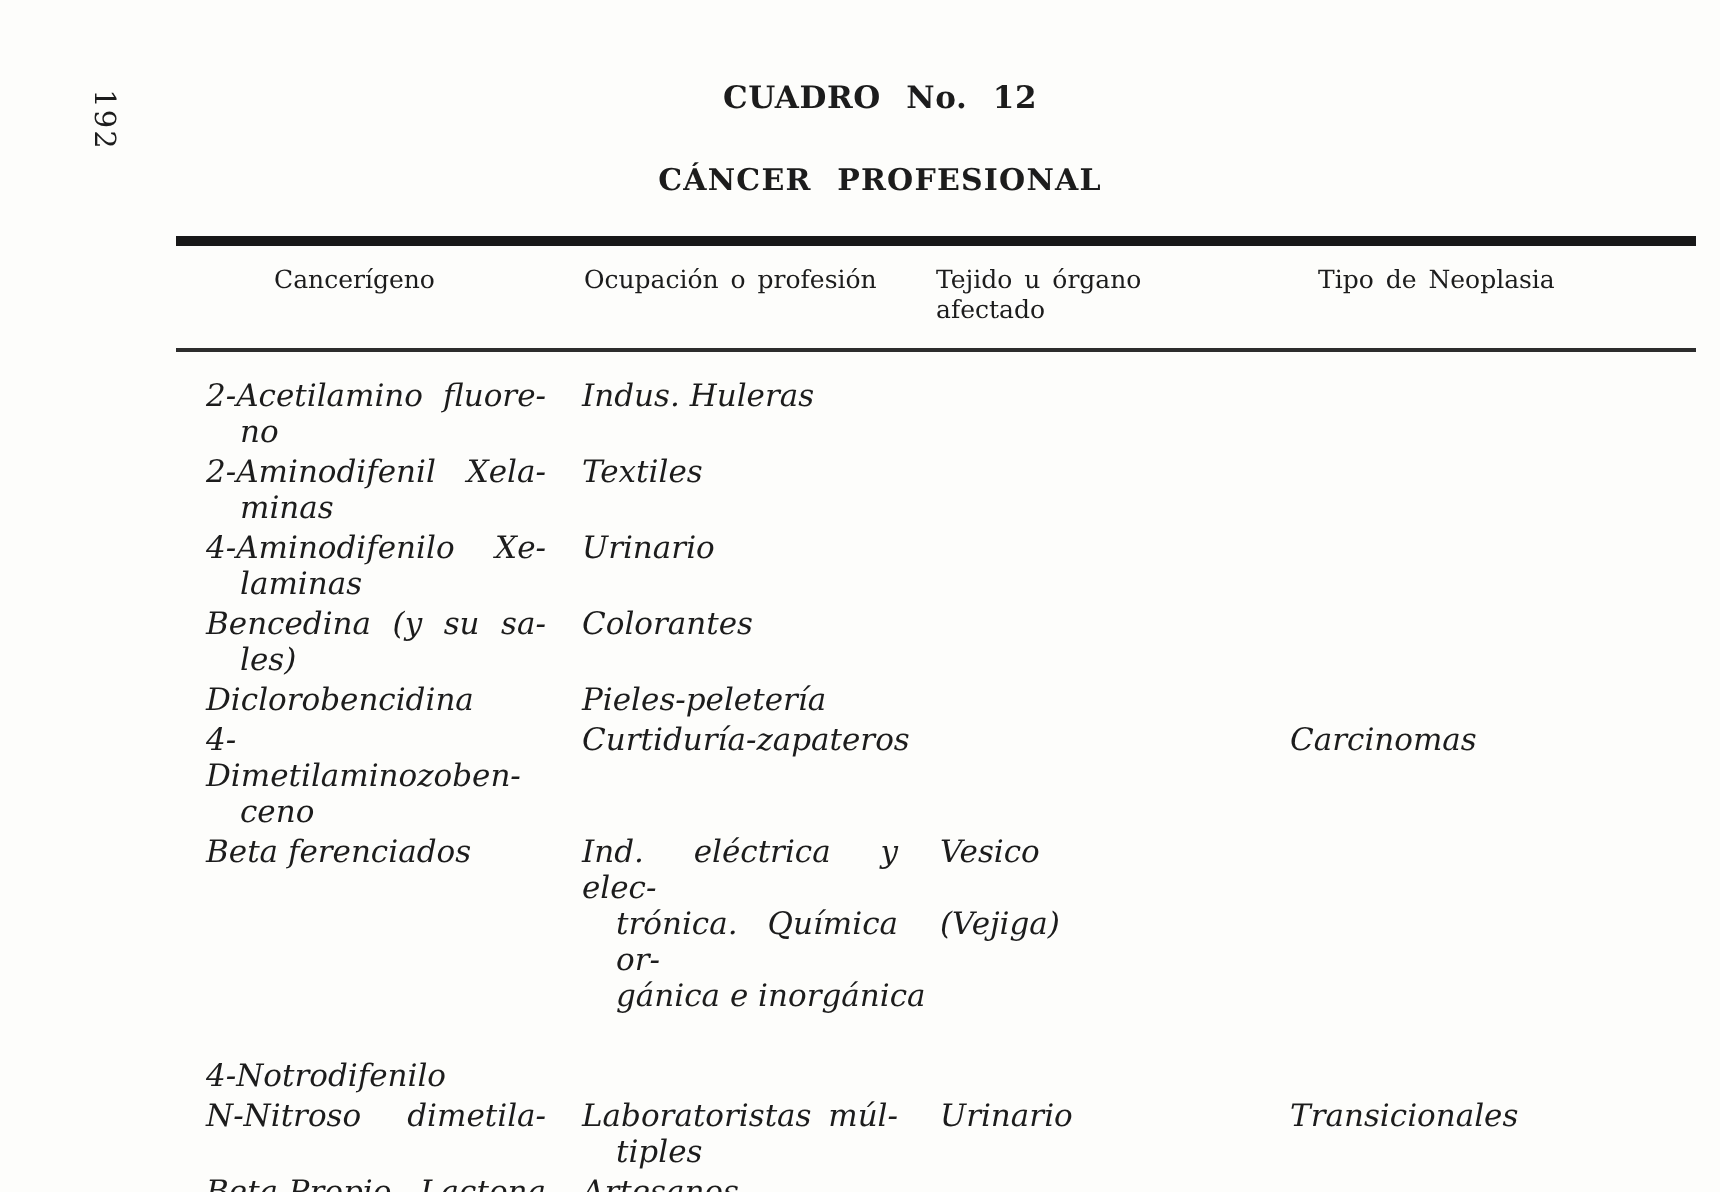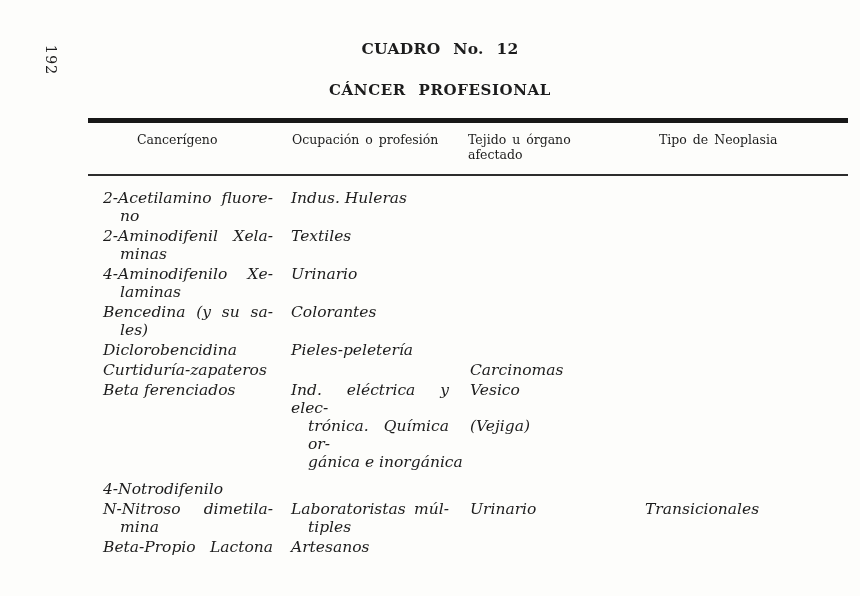--- a/index.html
+++ b/index.html
@@ -31,21 +31,21 @@
   .hdr2 { left:292px; }
   .hdr3 { left:468px; width:148px; text-align:left; }
   .hdr4 { left:659px; }
   .tbody { position:absolute; left:88px; top:189px; width:760px; }
   .row {
     display:grid;
     grid-template-columns:188px 179px 175px 1fr;
     padding-left:15px;
     margin-bottom:2px;
   }
-  .row:nth-child(8) { margin-top:9px; }   
+  .row:nth-child(8) { margin-top:22px; }   
   .ln { line-height:18px; font-size:15.5px; white-space:nowrap;font-style:italic; }
   .c1 .ln { width:170px; }
   .c2 .ln { width:158px; }
   .c3 .ln { width:130px; }
   .c4 .ln { width:170px; }
   .ln.fill { text-align:justify; text-align-last:justify; white-space:normal; }
   .c1 .ln + .ln { padding-left:17px; width:153px; }
   .c2 .ln + .ln { padding-left:17px; width:141px; }
   .c4 .ln + .ln { padding-left:17px; width:153px; }
   .c3 .ln + .ln { padding-left:0; }
@@ -121,20 +121,24 @@
         <div class="cell c1">
           <div class="ln">Diclorobencidina</div>
         </div>
         <div class="cell c2">
           <div class="ln">Pieles-peletería</div>
         </div>
         <div class="cell c3"></div>
         <div class="cell c4"></div>
       </div>
       <div class="row">
+        <div class="cell c1">
+          <div class="ln fill">4-Dimetilaminozoben-</div>
+          <div class="ln">ceno</div>
+        </div>
         <div class="cell c2">
           <div class="ln">Curtiduría-zapateros</div>
         </div>
         <div class="cell c3"></div>
         <div class="cell c4">
           <div class="ln">Carcinomas</div>
         </div>
       </div>
       <div class="row">
         <div class="cell c1">
@@ -155,21 +159,20 @@
         <div class="cell c1">
           <div class="ln">4-Notrodifenilo</div>
         </div>
         <div class="cell c2"></div>
         <div class="cell c3"></div>
         <div class="cell c4"></div>
       </div>
       <div class="row">
         <div class="cell c1">
           <div class="ln fill">N-Nitroso dimetila-</div>
-          <div class="ln">mina</div>
         </div>
         <div class="cell c2">
           <div class="ln fill">Laboratoristas múl-</div>
           <div class="ln">tiples</div>
         </div>
         <div class="cell c3">
           <div class="ln">Urinario</div>
         </div>
         <div class="cell c4">
           <div class="ln">Transicionales</div>

